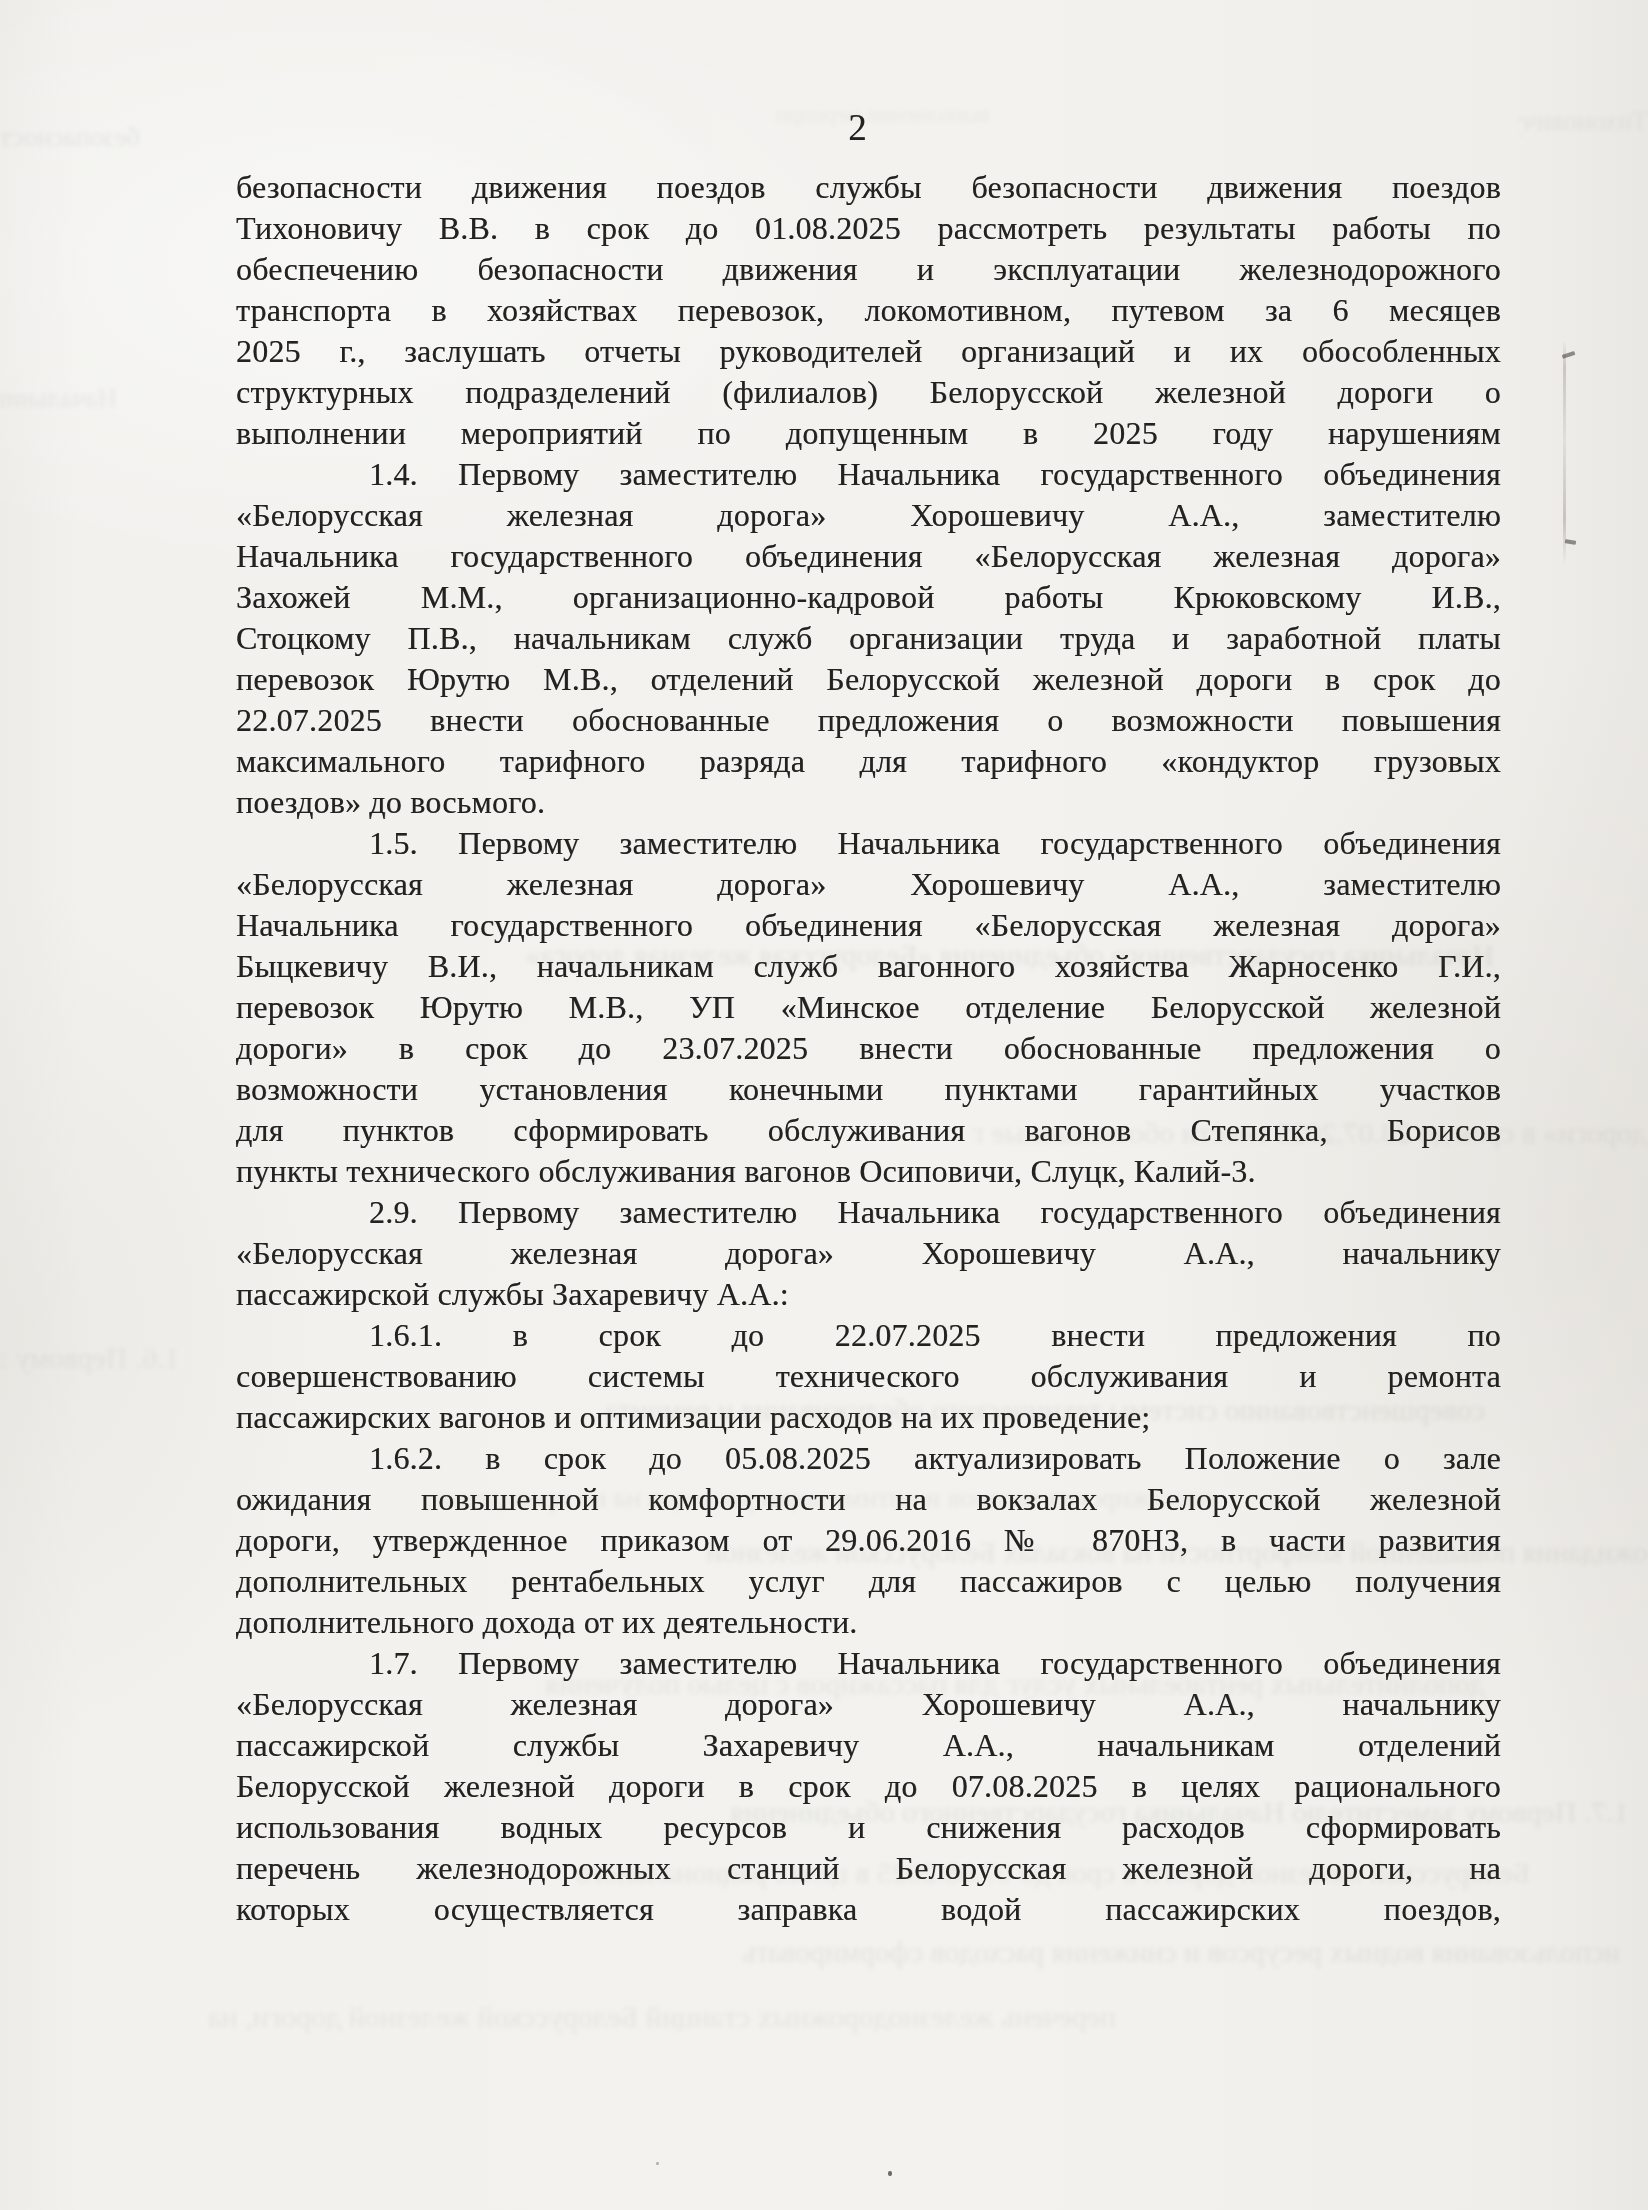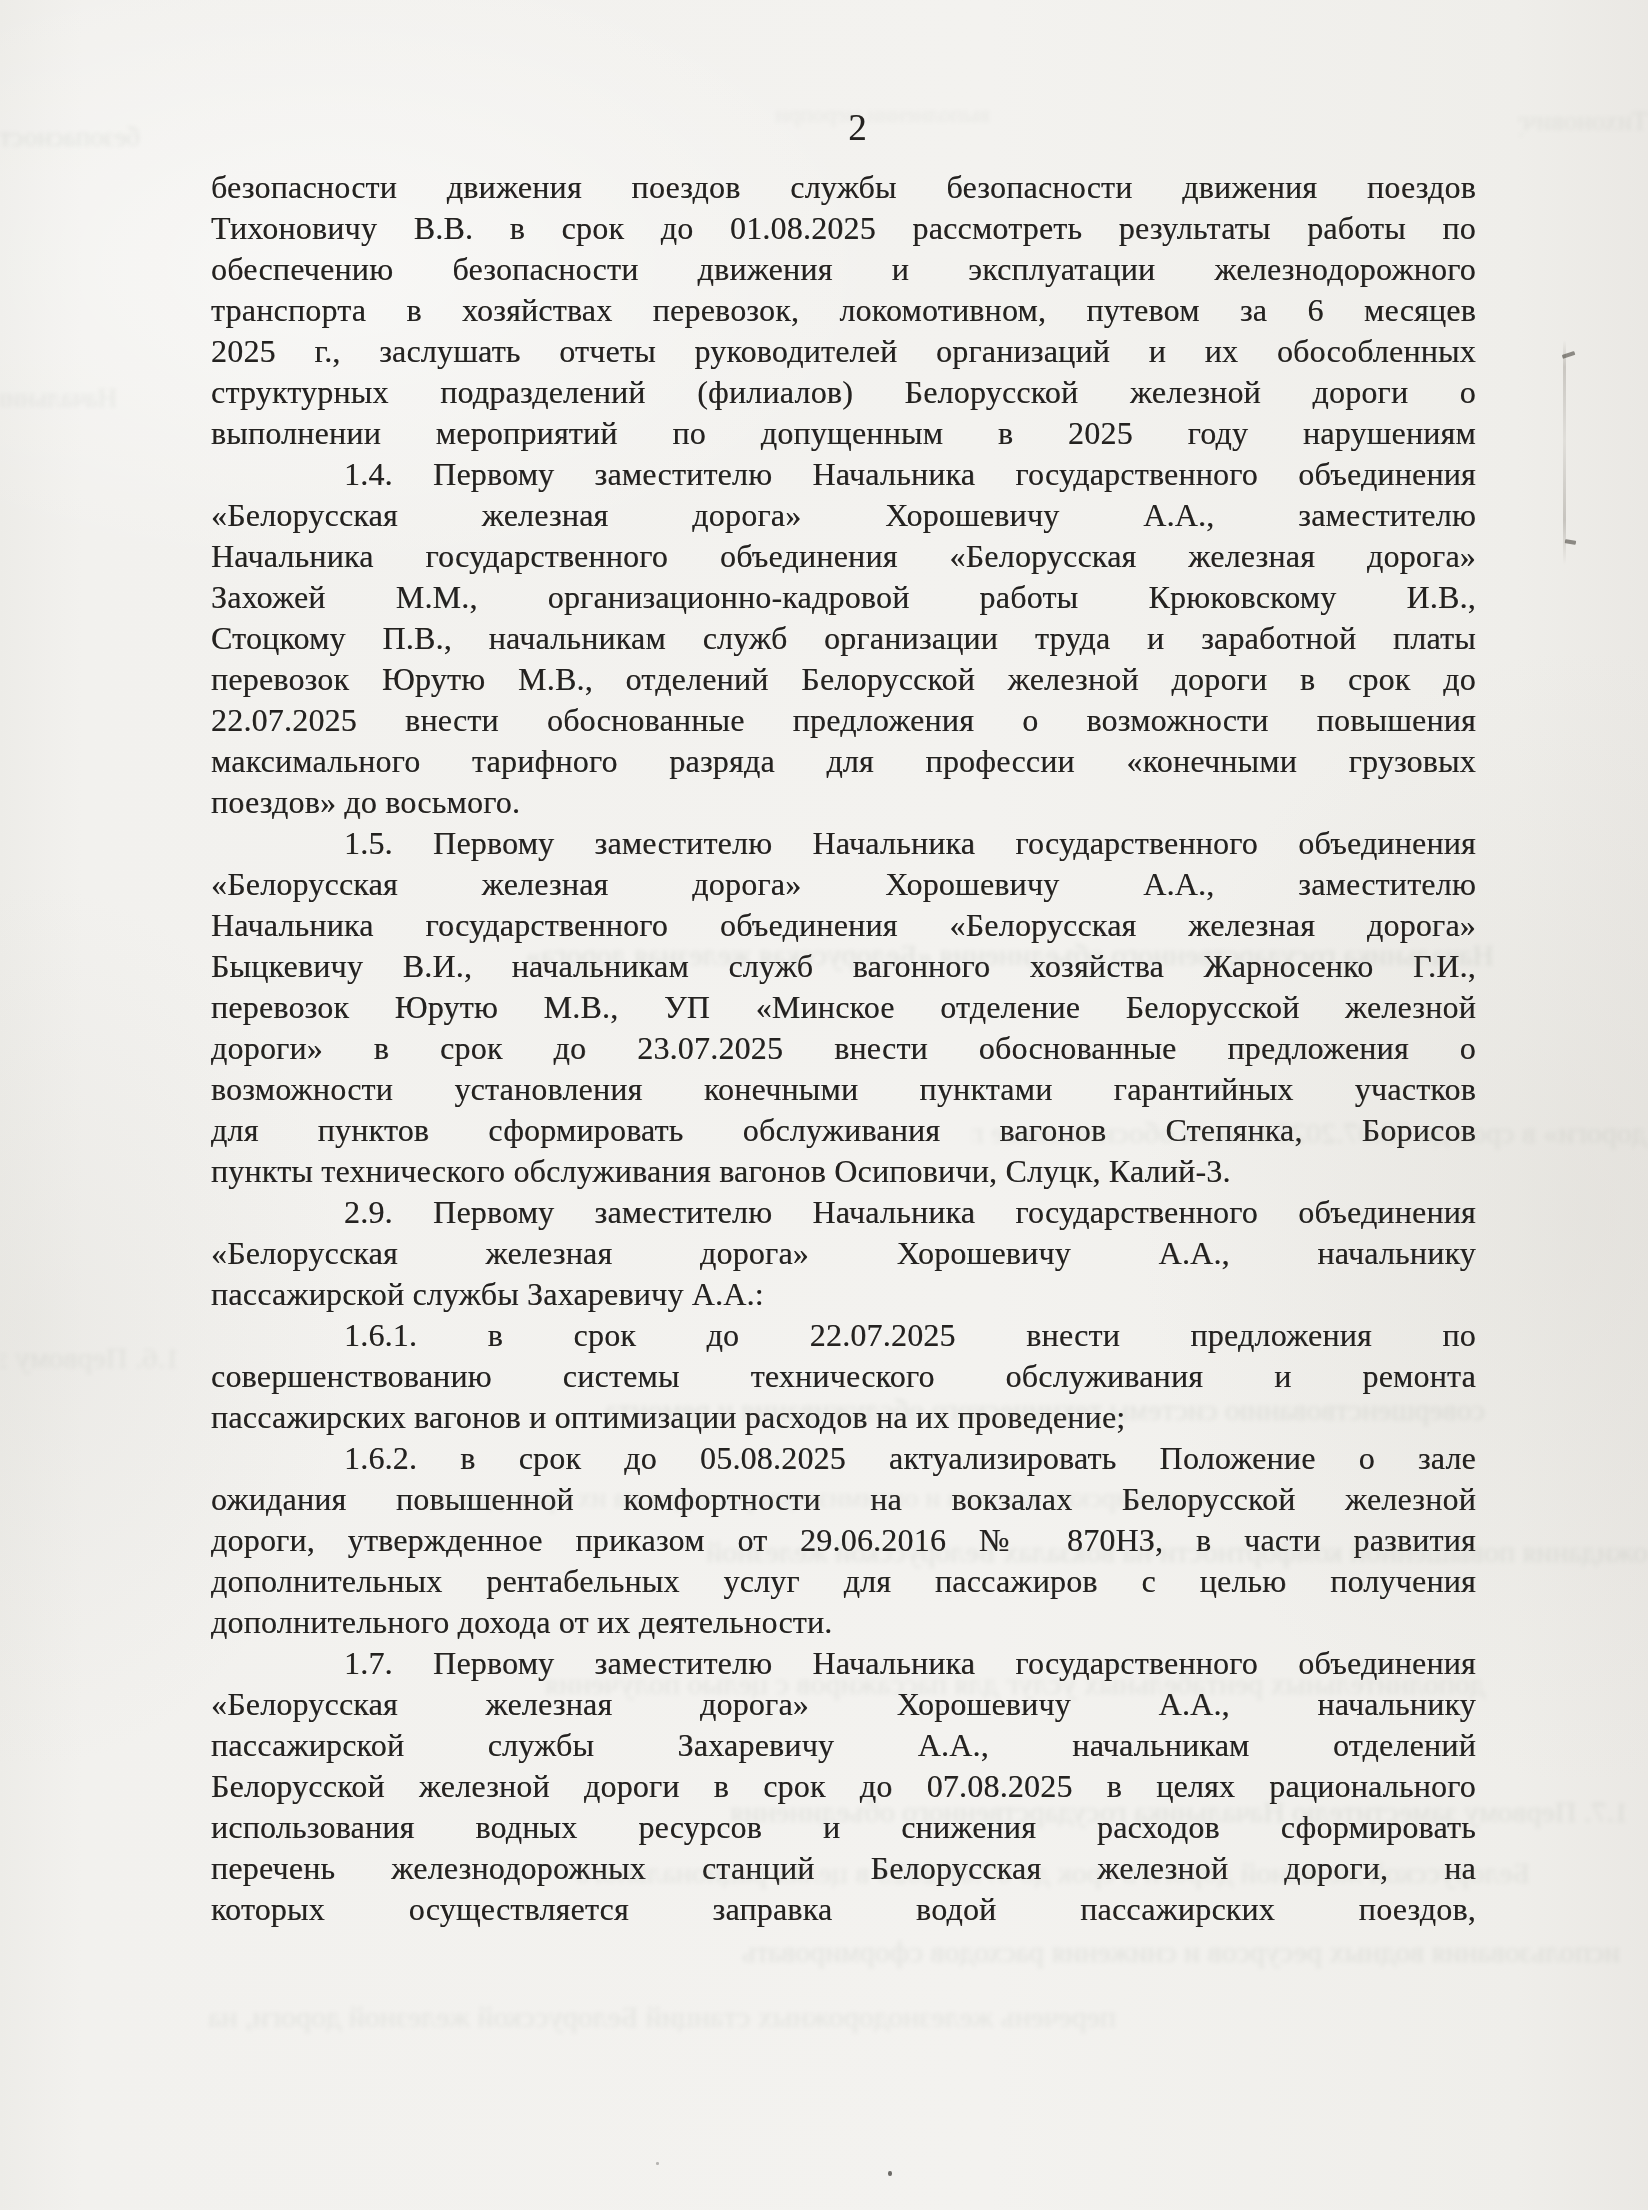--- a/index.html
+++ b/index.html
@@ -16,21 +16,21 @@
       linear-gradient(90deg,#edecE8 0%,#f2f1ee 5%,#f3f2ef 60%,#efeeea 92%,#eae8e4 100%);
     font-family:"Liberation Serif","DejaVu Serif",serif;
     color:#242220;
   }
   .page-number{
     position:absolute;left:225px;top:106px;width:1265px;
     text-align:center;font-size:37px;
     text-shadow:0.3px 0.4px 0.5px rgba(40,38,35,.55);
   }
   .doc-body{
-    position:absolute;left:211px;top:167px;width:1265px;
+    position:absolute;left:236px;top:167px;width:1265px;
     font-size:32px;line-height:41px;letter-spacing:0.2px;
     text-shadow:0.3px 0.4px 0.5px rgba(40,38,35,.55);
   }
   .para{margin:0;}
   .line{
     text-align:justify;text-align-last:justify;
     height:41px;overflow:hidden;
   }
   .line.no-stretch{text-align-last:left;}
   .line.indent{text-indent:133px;}
@@ -68,21 +68,21 @@
         <div class="line">выполнении мероприятий по допущенным в 2025 году нарушениям</div>
       </div>
       <div class="para">
         <div class="line indent">1.4. Первому заместителю Начальника государственного объединения</div>
         <div class="line">«Белорусская железная дорога» Хорошевичу А.А., заместителю</div>
         <div class="line">Начальника государственного объединения «Белорусская железная дорога»</div>
         <div class="line">Захожей М.М., организационно-кадровой работы Крюковскому И.В.,</div>
         <div class="line">Стоцкому П.В., начальникам служб организации труда и заработной платы</div>
         <div class="line">перевозок Юрутю М.В., отделений Белорусской железной дороги в срок до</div>
         <div class="line">22.07.2025 внести обоснованные предложения о возможности повышения</div>
-        <div class="line">максимального тарифного разряда для профессии «конечными грузовых</div>
+        <div class="line">максимального тарифного разряда для тарифного «кондуктор грузовых</div>
         <div class="line no-stretch">поездов» до восьмого.</div>
       </div>
       <div class="para">
         <div class="line indent">1.5. Первому заместителю Начальника государственного объединения</div>
         <div class="line">«Белорусская железная дорога» Хорошевичу А.А., заместителю</div>
         <div class="line">Начальника государственного объединения «Белорусская железная дорога»</div>
         <div class="line">Быцкевичу В.И., начальникам служб вагонного хозяйства Жарносенко Г.И.,</div>
         <div class="line">перевозок Юрутю М.В., УП «Минское отделение Белорусской железной</div>
         <div class="line">дороги» в срок до 23.07.2025 внести обоснованные предложения о</div>
         <div class="line">возможности установления конечными пунктами гарантийных участков</div>

